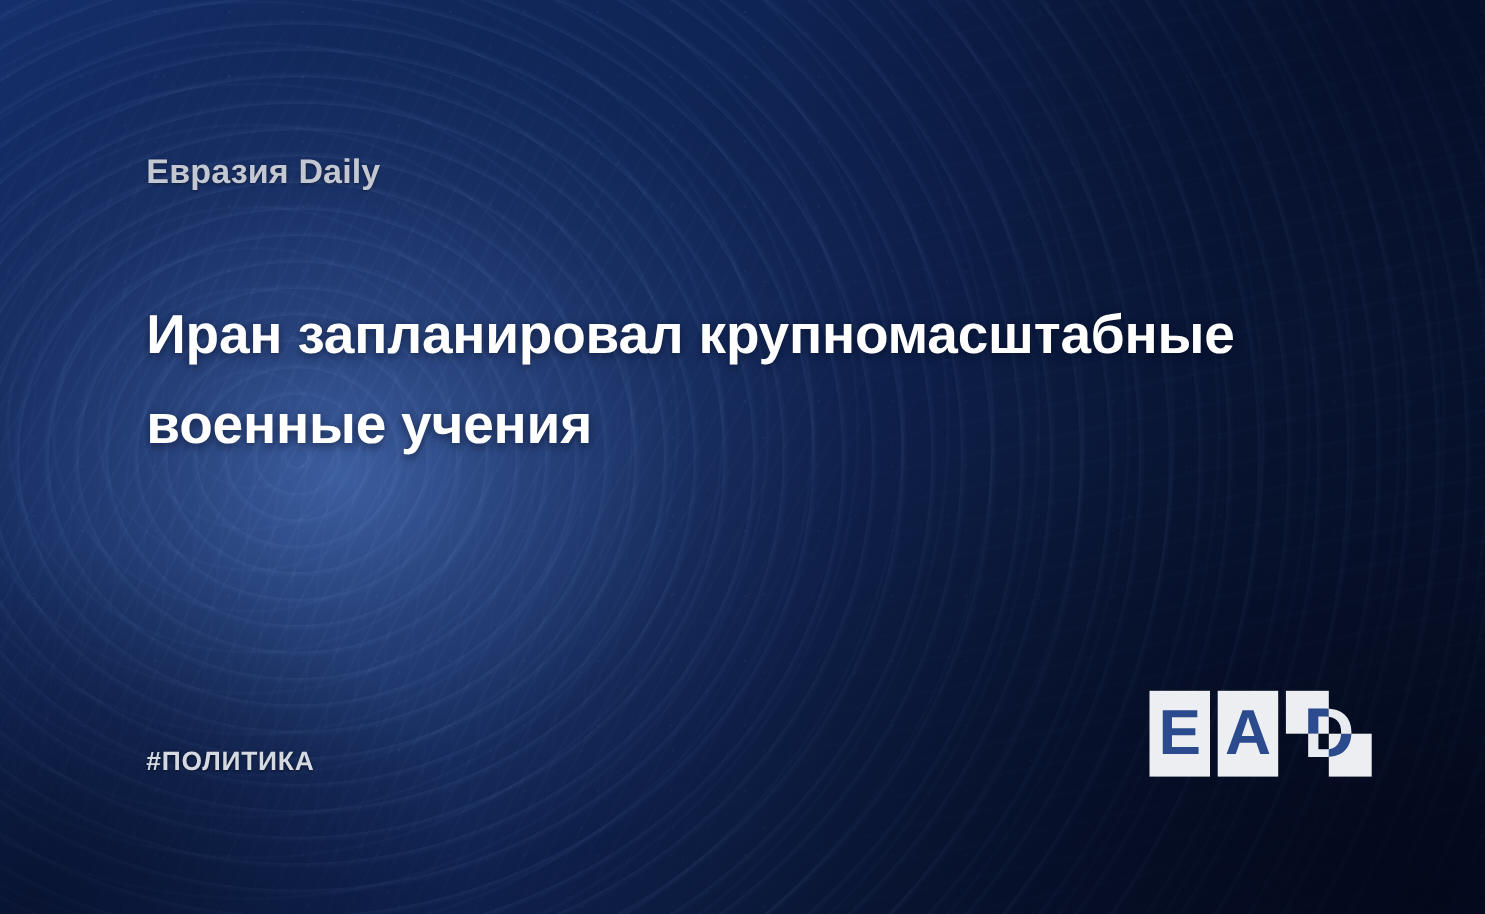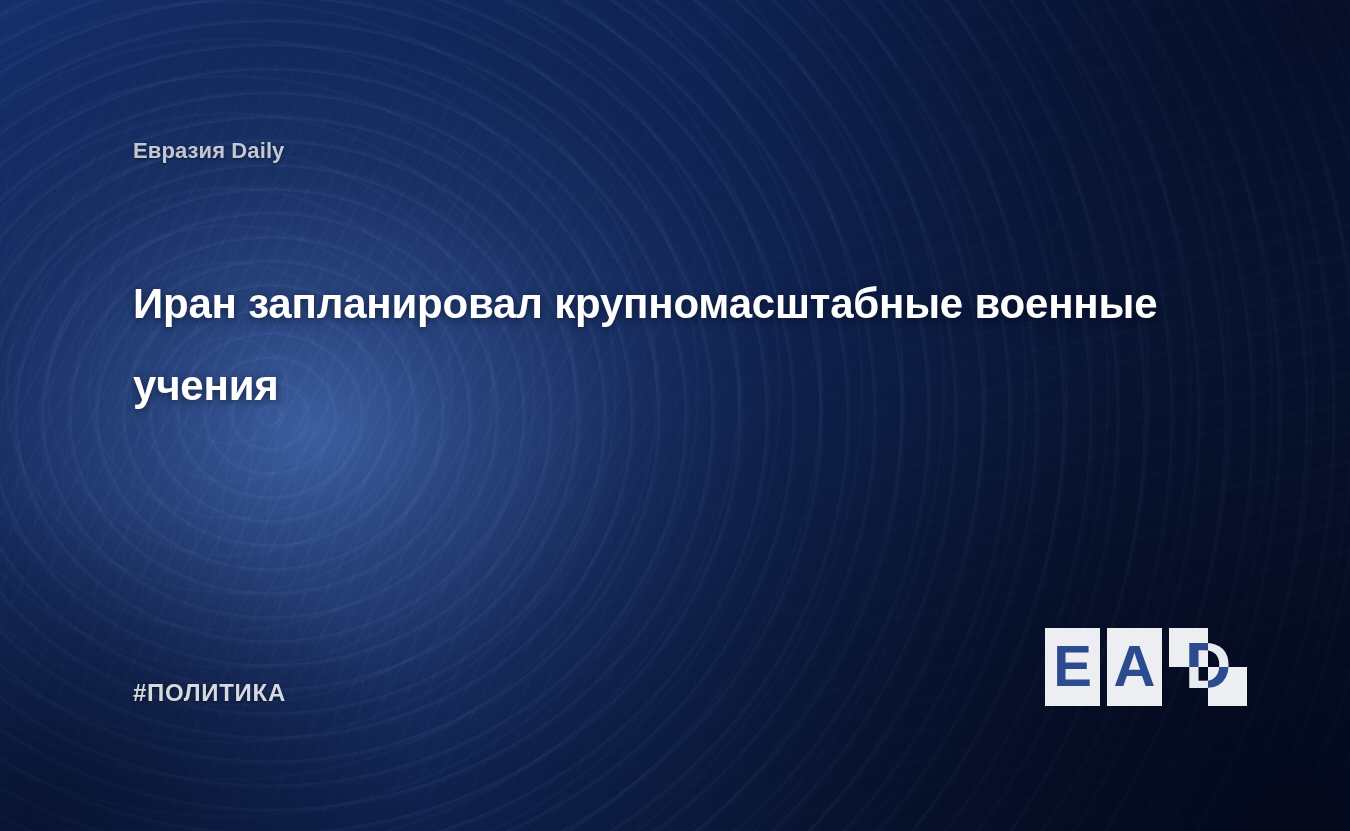--- a/index.html
+++ b/index.html
@@ -155,35 +155,35 @@
   
   .content {
     position: absolute;
     inset: 0;
   }
 
   .brand {
     position: absolute;
     left: 133px;
     top: 138px;
-    font-size: 22px;
+    font-size: 31px;
     font-weight: 700;
     letter-spacing: 0.1px;
     color: #c2c7d1;
     text-shadow: 0 1px 3px rgba(0,0,0,0.45);
     white-space: nowrap;
   }
 
   .headline {
     position: absolute;
     left: 133px;
     top: 263px;
     width: 1090px;
     margin: 0;
-    font-size: 42px;
+    font-size: 50px;
     font-weight: 700;
     line-height: 82px;
     letter-spacing: -0.2px;
     color: #ffffff;
     text-shadow: 0 2px 9px rgba(2,8,26,0.55);
   }
 
   .tag {
     position: absolute;
     left: 133px;

